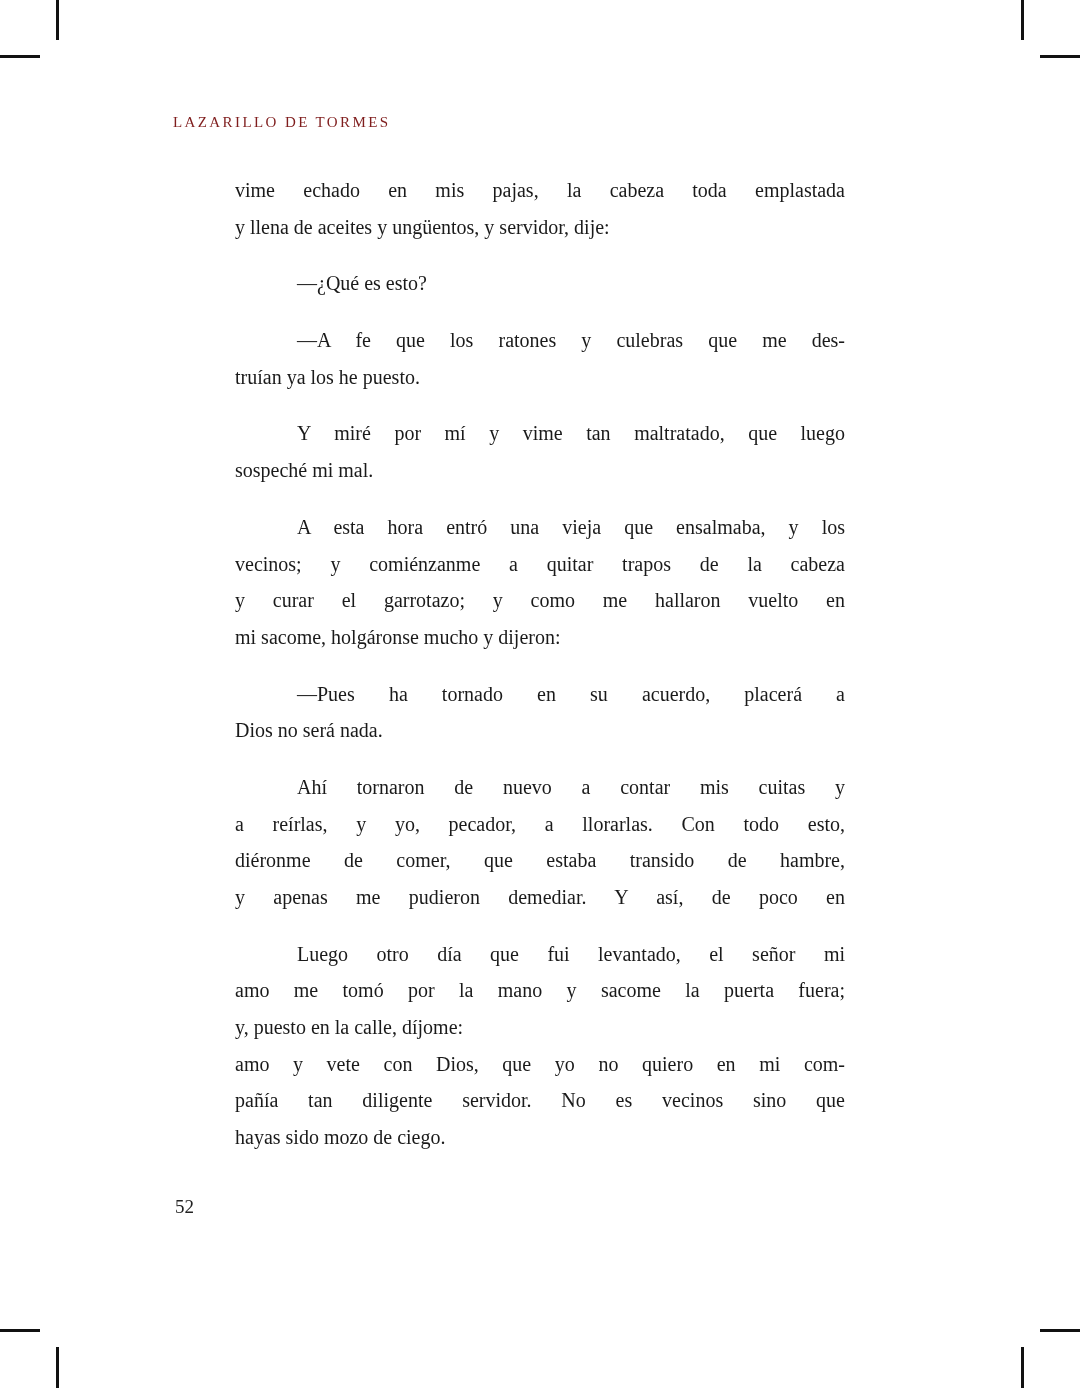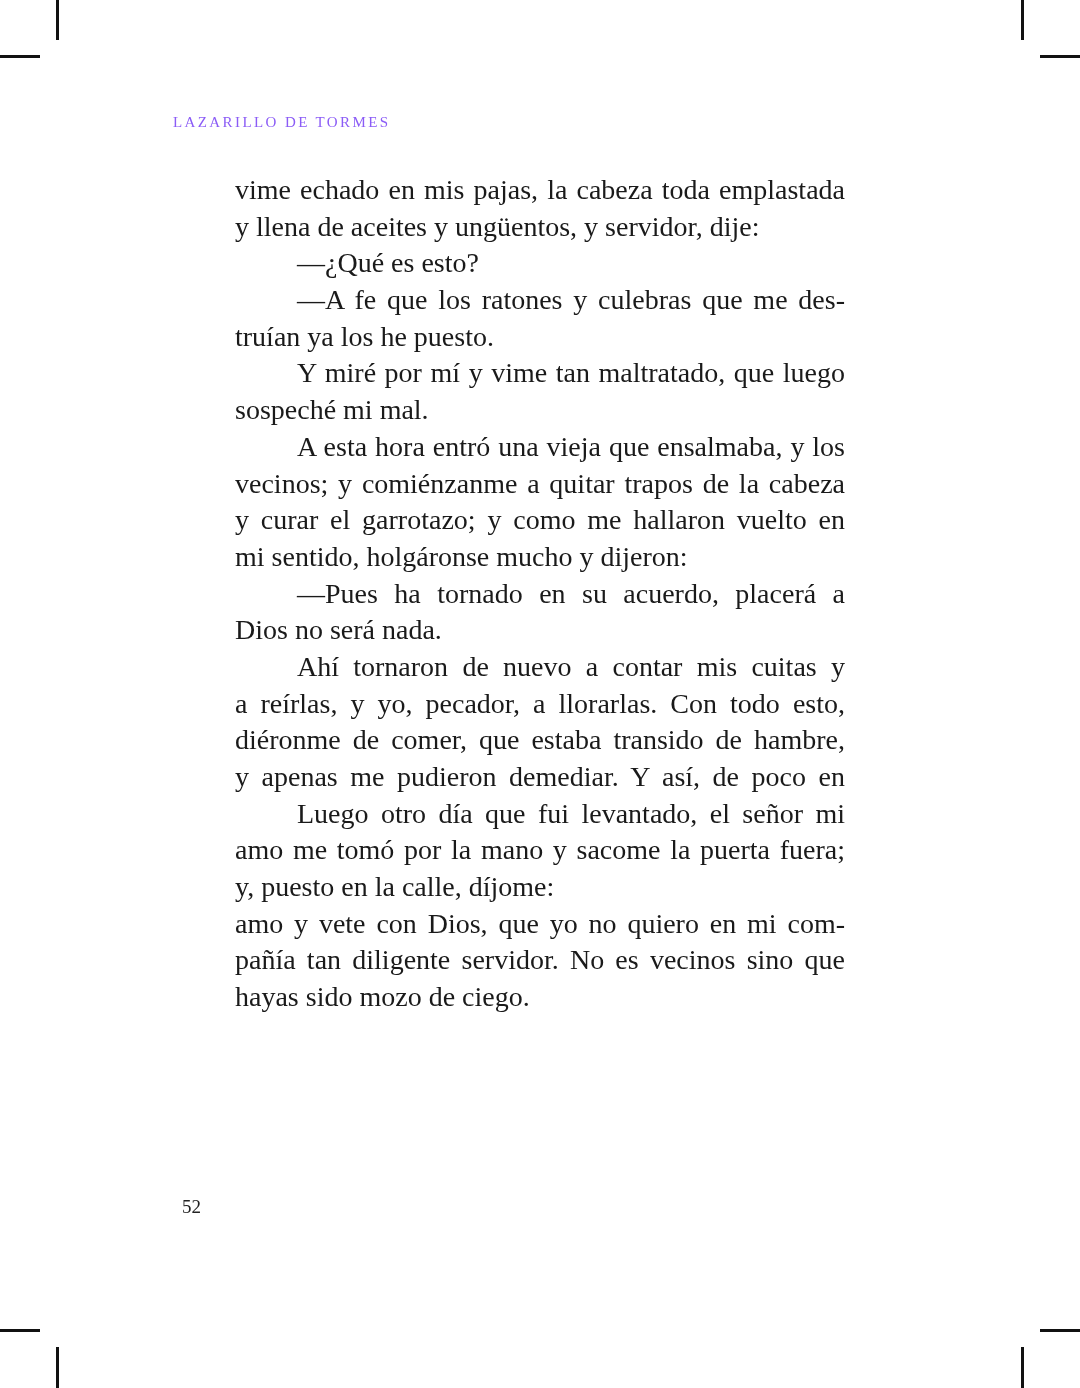--- a/index.html
+++ b/index.html
@@ -1,32 +1,32 @@
 <!DOCTYPE html>
 <html><head>
 <meta charset="utf-8">
 <style>
   html, body { margin:0; padding:0; background:#ffffff; }
   body { width:1080px; height:1388px; position:relative; overflow:hidden; }
   .mark { position:absolute; background:#111; }
   .running-head {
     position:absolute; left:173px; top:114px;
     font-family:"Liberation Serif", serif; font-size:15px; letter-spacing:2.4px;
-    color:#8b5cf6;
+    color:#7f1d1d;
   }
   .text-block {
     position:absolute; left:235px; top:172px; width:610px;
-    font-family:"Liberation Serif", serif; font-size:28px; line-height:36.7px;
+    font-family:"Liberation Serif", serif; font-size:20px; line-height:36.7px;
     color:#1a1a1a;
   }
   .line { display:block; white-space:nowrap; text-align:justify; text-align-last:justify; height:36.7px; }
   .line.last { text-align-last:left; }
-  .line.indent { padding-left:62px; }
+  .line.indent { padding-left:62px;margin-top:20px; }
   .page-number {
-    position:absolute; left:182px; top:1196px;
+    position:absolute; left:175px; top:1196px;
     font-family:"Liberation Serif", serif; font-size:19px; color:#222;
   }
 </style>
 </head>
 <body>
 
 <div class="mark" style="left:56px;top:0;width:3px;height:40px;"></div>
 <div class="mark" style="left:0;top:55px;width:40px;height:3px;"></div>
 <div class="mark" style="left:1021px;top:0;width:3px;height:40px;"></div>
 <div class="mark" style="left:1040px;top:55px;width:40px;height:3px;"></div>
@@ -41,21 +41,21 @@
     <span class="line">vime echado en mis pajas, la cabeza toda emplastada</span>
     <span class="line last">y llena de aceites y ungüentos, y servidor, dije:</span>
     <span class="line indent last">—¿Qué es esto?</span>
     <span class="line indent">—A fe que los ratones y culebras que me des-</span>
     <span class="line last">truían ya los he puesto.</span>
     <span class="line indent">Y miré por mí y vime tan maltratado, que luego</span>
     <span class="line last">sospeché mi mal.</span>
     <span class="line indent">A esta hora entró una vieja que ensalmaba, y los</span>
     <span class="line">vecinos; y comiénzanme a quitar trapos de la cabeza</span>
     <span class="line">y curar el garrotazo; y como me hallaron vuelto en</span>
-    <span class="line last">mi sentido, holgáronse mucho y dijeron:</span>
+    <span class="line last">mi sacome, holgáronse mucho y dijeron:</span>
     <span class="line indent">—Pues ha tornado en su acuerdo, placerá a</span>
     <span class="line last">Dios no será nada.</span>
     <span class="line indent">Ahí tornaron de nuevo a contar mis cuitas y</span>
     <span class="line">a reírlas, y yo, pecador, a llorarlas. Con todo esto,</span>
     <span class="line">diéronme de comer, que estaba transido de hambre,</span>
     <span class="line">y apenas me pudieron demediar. Y así, de poco en</span>
     <span class="line indent">Luego otro día que fui levantado, el señor mi</span>
     <span class="line">amo me tomó por la mano y sacome la puerta fuera;</span>
     <span class="line last">y, puesto en la calle, díjome:</span>
     <span class="line">amo y vete con Dios, que yo no quiero en mi com-</span>

